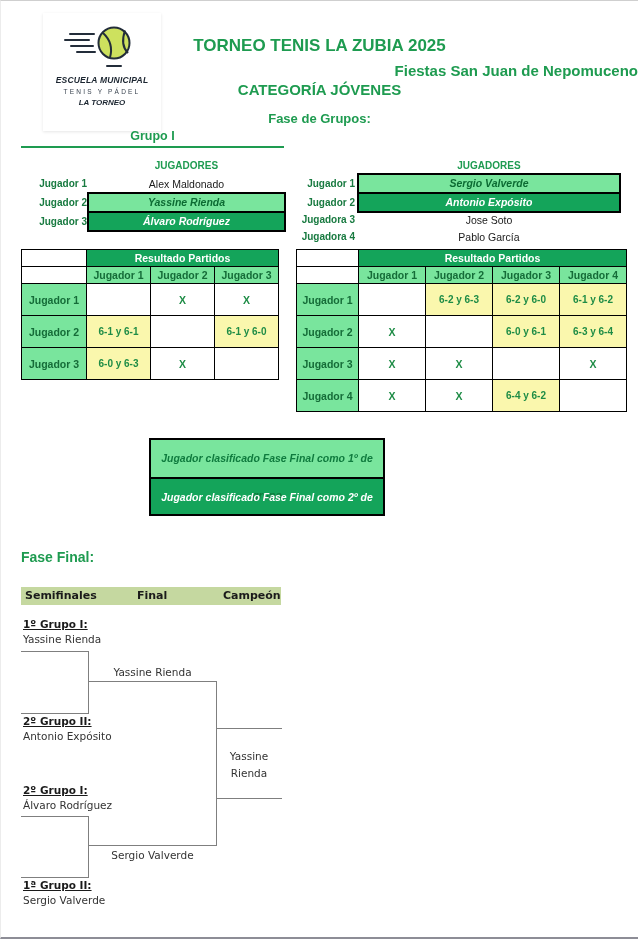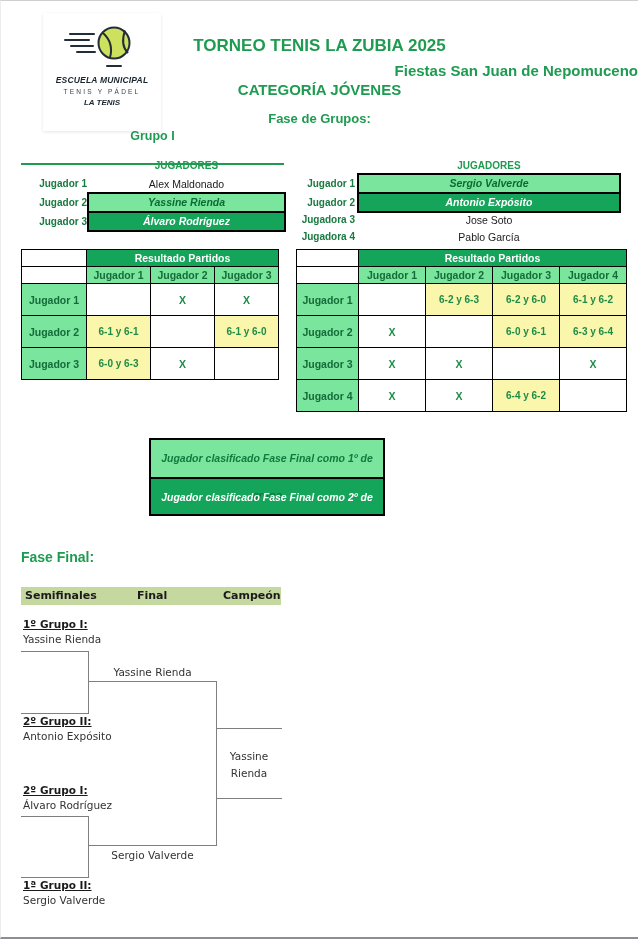--- a/index.html
+++ b/index.html
@@ -26,21 +26,21 @@
   .logo-l3 { font-size: 8px; font-weight: bold; font-style: italic; color:#1b2530; margin-top:3px;}
   
   .ctr { position:absolute; left:0; right:0; text-align:center; color:#1e9b50; font-weight:bold; }
   .title1 { top: 35px; font-size: 17px; }
   .title2 { top: 61px; font-size: 15px; text-align: right; }
   .title3 { top: 80px; font-size: 15px; }
   .phase  { top: 110px; font-size: 13px; }
   
   .grp-head {
     position:absolute; top:128px; text-align:center; color:#1e9b50;
-    font-weight:bold; font-size:12.5px; border-bottom: 2px solid #1e9b50; padding-bottom:20px;
+    font-weight:bold; font-size:12.5px; border-bottom: 2px solid #1e9b50; padding-bottom:3px;
   }
   .grp1-head { left:20px; width:263px; }
   .grp2-head { left:303px; width:332px; }
   
   .jug-head { position:absolute; font-size:10px; font-weight:bold; color:#1e9b50; text-align:center; }
   .p-label { position:absolute; font-size:10px; font-weight:bold; color:#187a40; text-align:right; }
   .p-name  { position:absolute; font-size:10.5px; color:#1a1a1a; text-align:center; }
   .hl-block { position:absolute; border:2px solid #000; }
   .hl-row { width:100%; text-align:center; font-size:10.5px; font-weight:bold; font-style:italic; }
   .hl-light { background:#79e59d; color:#0c6b33; height:17px; line-height:17px; }
@@ -94,21 +94,21 @@
         <line x1="9" y1="25" x2="31" y2="25"></line>
         <line x1="15" y1="31" x2="33" y2="31"></line>
         <line x1="45" y1="45" x2="59" y2="45"></line>
       </g>
       <circle cx="52" cy="22" r="15.5" fill="#cde15e" stroke="#232d3a" stroke-width="2"></circle>
       <path d="M41 12 Q52 22 48 36.5" fill="none" stroke="#232d3a" stroke-width="2"></path>
       <path d="M63 9.5 Q58 24 66 32" fill="none" stroke="#232d3a" stroke-width="2"></path>
     </svg>
     <div class="logo-l1">ESCUELA MUNICIPAL</div>
     <div class="logo-l2">TENIS Y PÁDEL</div>
-    <div class="logo-l3">LA TENIS</div>
+    <div class="logo-l3">LA TORNEO</div>
   </div>
 
   <div class="ctr title1">TORNEO TENIS LA ZUBIA 2025</div>
   <div class="ctr title2">Fiestas San Juan de Nepomuceno</div>
   <div class="ctr title3">CATEGORÍA JÓVENES</div>
   <div class="ctr phase">Fase de Grupos:</div>
 
   <div class="grp-head grp1-head">Grupo I</div>
 
   <div class="jug-head" style="left:88px; top:159px; width:195px;">JUGADORES</div>

